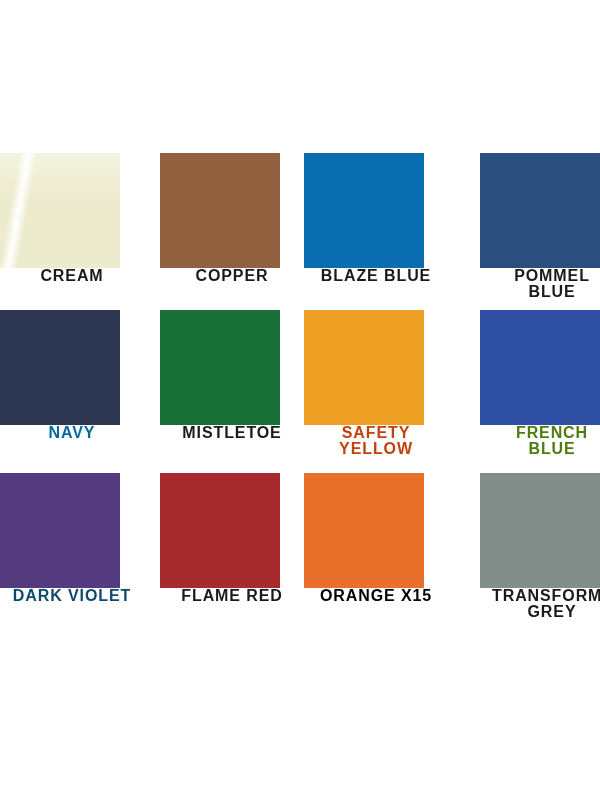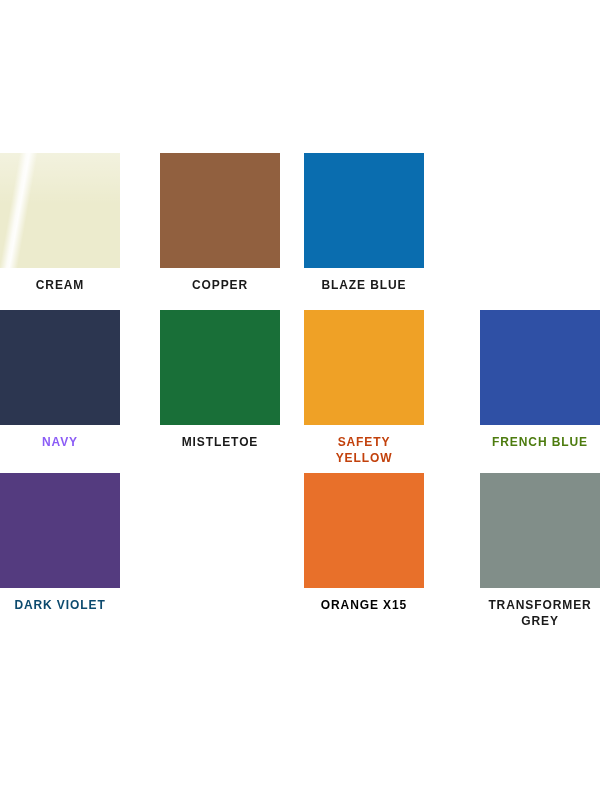--- a/index.html
+++ b/index.html
@@ -61,31 +61,32 @@
         rgba(255,255,255,0) 14%,
         rgba(255,255,255,0.85) 19%,
         rgba(255,255,255,0.95) 21%,
         rgba(255,255,255,0) 27%),
       linear-gradient(to bottom,
         rgba(255,255,255,0.35) 0%,
         rgba(255,255,255,0.0) 45%);
   }
 
   .swatch-label {
-    margin-top: 9px;
+    margin-top: 0;
     text-align: center;
     font-family: "Liberation Sans", sans-serif;
-    font-size: 12px;
+    font-size: 16px;
     font-weight: bold;
     letter-spacing: 0.9px;
     line-height: 16px;
     color: #1a1a1a;
     text-transform: uppercase;
     white-space: pre-line;
     width: 120px;
+    padding-left: 12px;
   }
 </style>
 </head>
 <body>
 
 <div id="swatch-chart">
   <div class="swatch-grid">
 
     <div class="swatch-row row-1">
       <div class="swatch-cell col-0">
@@ -93,26 +94,30 @@
         <div class="swatch-label" style="color: rgb(26, 26, 26);">CREAM</div>
       </div>
       <div class="swatch-cell col-1">
         <div class="swatch-chip" style="background-color: rgb(145, 96, 63);"></div>
         <div class="swatch-label" style="color: rgb(26, 26, 26);">COPPER</div>
       </div>
       <div class="swatch-cell col-2">
         <div class="swatch-chip" style="background-color: rgb(10, 109, 175);"></div>
         <div class="swatch-label" style="color: rgb(26, 26, 26);">BLAZE BLUE</div>
       </div>
+      <div class="swatch-cell col-3">
+        <div class="swatch-chip" style="background-color: rgb(42, 79, 127);"></div>
+        <div class="swatch-label" style="color: rgb(26, 26, 26);">POMMEL BLUE</div>
+      </div>
     </div>
 
     <div class="swatch-row row-2">
       <div class="swatch-cell col-0">
         <div class="swatch-chip" style="background-color: rgb(44, 54, 80);"></div>
-        <div class="swatch-label" style="color: #8b5cf6;">NAVY</div>
+        <div class="swatch-label" style="color: #0369a1;">NAVY</div>
       </div>
       <div class="swatch-cell col-1">
         <div class="swatch-chip" style="background-color: rgb(25, 111, 56);"></div>
         <div class="swatch-label" style="color: rgb(26, 26, 26); text-align: center;">MISTLETOE</div>
       </div>
       <div class="swatch-cell col-2">
         <div class="swatch-chip" style="background-color: rgb(239, 161, 38);"></div>
         <div class="swatch-label" style="color: #c2410c;">SAFETY
 YELLOW</div>
       </div>
@@ -120,20 +125,24 @@
         <div class="swatch-chip" style="background-color: rgb(47, 80, 165);"></div>
         <div class="swatch-label" style="color: #4d7c0f;">FRENCH BLUE</div>
       </div>
     </div>
 
     <div class="swatch-row row-3">
       <div class="swatch-cell col-0">
         <div class="swatch-chip" style="background-color: rgb(84, 59, 127);"></div>
         <div class="swatch-label" style="color: #0c4a6e;">DARK VIOLET</div>
       </div>
+      <div class="swatch-cell col-1">
+        <div class="swatch-chip" style="background-color: rgb(167, 42, 44);"></div>
+        <div class="swatch-label" style="color: rgb(26, 26, 26);">FLAME RED</div>
+      </div>
       <div class="swatch-cell col-2">
         <div class="swatch-chip" style="background-color: rgb(232, 112, 42);"></div>
         <div class="swatch-label" style="color: #000000;">ORANGE X15</div>
       </div>
       <div class="swatch-cell col-3">
         <div class="swatch-chip" style="background-color: rgb(129, 142, 137);"></div>
         <div class="swatch-label" style="color: rgb(26, 26, 26);">TRANSFORMER
 GREY</div>
       </div>
     </div>

